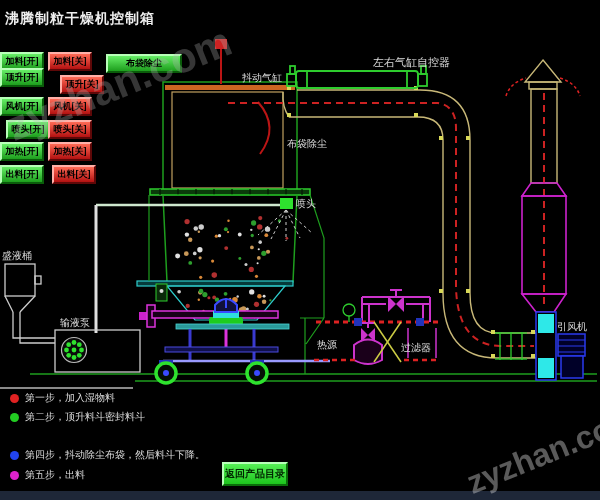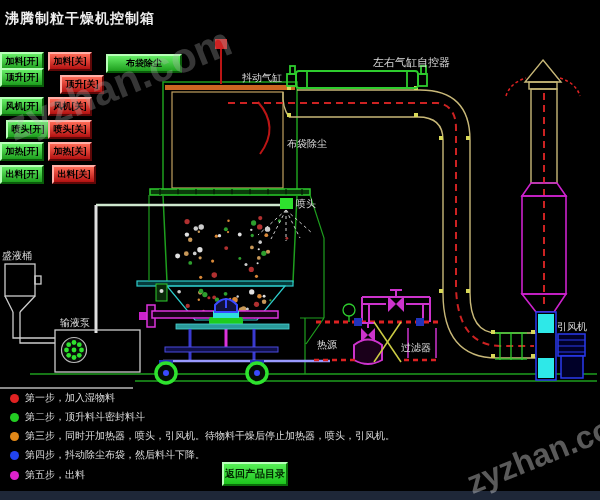--- a/index.html
+++ b/index.html
@@ -332,24 +332,20 @@
   </svg>
 
   <div class="step" style="top:391px">
     <span class="dot" style="background-color: rgb(224, 34, 34);"></span>
     <span>第一步，加入湿物料</span>
   </div>
   <div class="step" style="top:410px">
     <span class="dot" style="background-color: rgb(34, 204, 34);"></span>
     <span>第二步，顶升料斗密封料斗</span>
   </div>
-  <div class="step" style="top:429px">
-    <span class="dot" style="background-color: rgb(224, 136, 24);"></span>
-    <span>第三步，同时开加热器，喷头，引风机。待物料干燥后停止加热器，喷头，引风机。</span>
-  </div>
   <div class="step" style="top:448px">
     <span class="dot" style="background-color: rgb(34, 68, 238);"></span>
     <span>第四步，抖动除尘布袋，然后料斗下降。</span>
   </div>
   <div class="step" style="top:468px">
     <span class="dot" style="background-color: rgb(221, 34, 204);"></span>
     <span>第五步，出料</span>
   </div>
 
   <div class="return-btn">返回产品目录</div>

